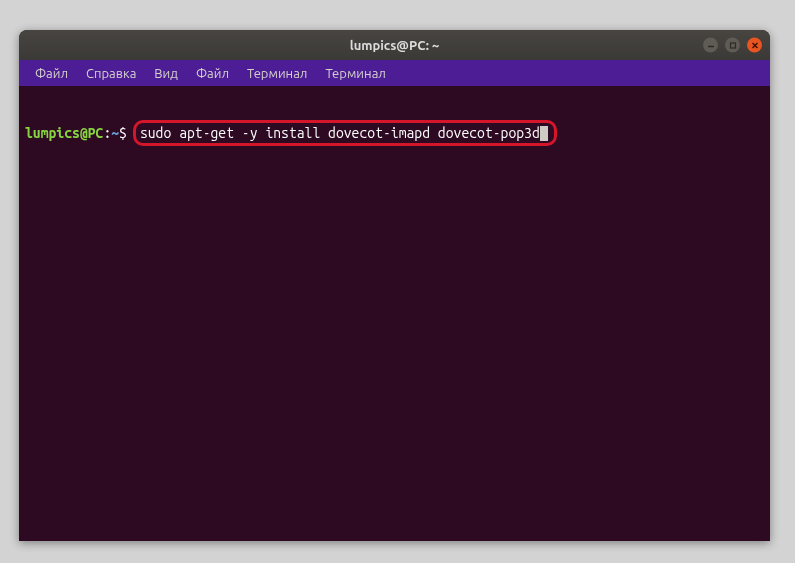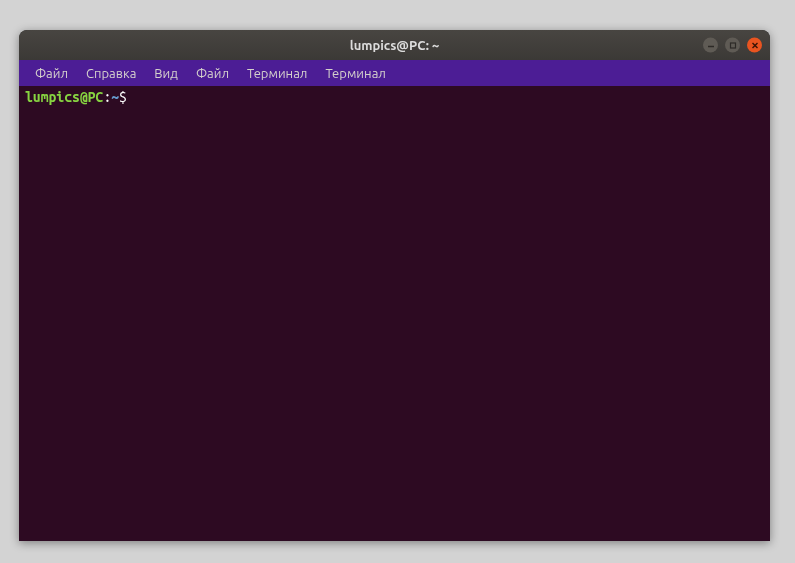--- a/index.html
+++ b/index.html
@@ -88,20 +88,21 @@
       height: calc(100% - 56px);
       padding: 2px 6px;
       font-family: "Ubuntu Mono", "DejaVu Sans Mono", monospace;
       font-size: 14px;
       line-height: 18px;
     }
     .terminal-line {
       display: flex;
       align-items: center;
       white-space: pre;
+      margin-top: 32px;
     }
     .prompt-user {
       color: #87d441;
       font-weight: bold;
     }
     .prompt-colon {
       color: #ffffff;
     }
     .prompt-path {
       color: #6699cc;
@@ -161,15 +162,18 @@
     <span class="menu-item">Справка</span>
     <span class="menu-item">Вид</span>
     <span class="menu-item">Файл</span>
     <span class="menu-item">Терминал</span>
     <span class="menu-item">Терминал</span>
   </div>
 
   <div class="terminal-body">
     <div class="terminal-line">
       <span class="prompt-user">lumpics@PC</span><span class="prompt-colon">:</span><span class="prompt-path">~</span><span class="prompt-dollar">$</span>
+      <span class="command-highlight">
+        <span class="command-text">sudo apt-get -y install dovecot-imapd dovecot-pop3d</span><span class="cursor-block"></span>
+      </span>
     </div>
   </div>
 </div>
 
 </body></html>

